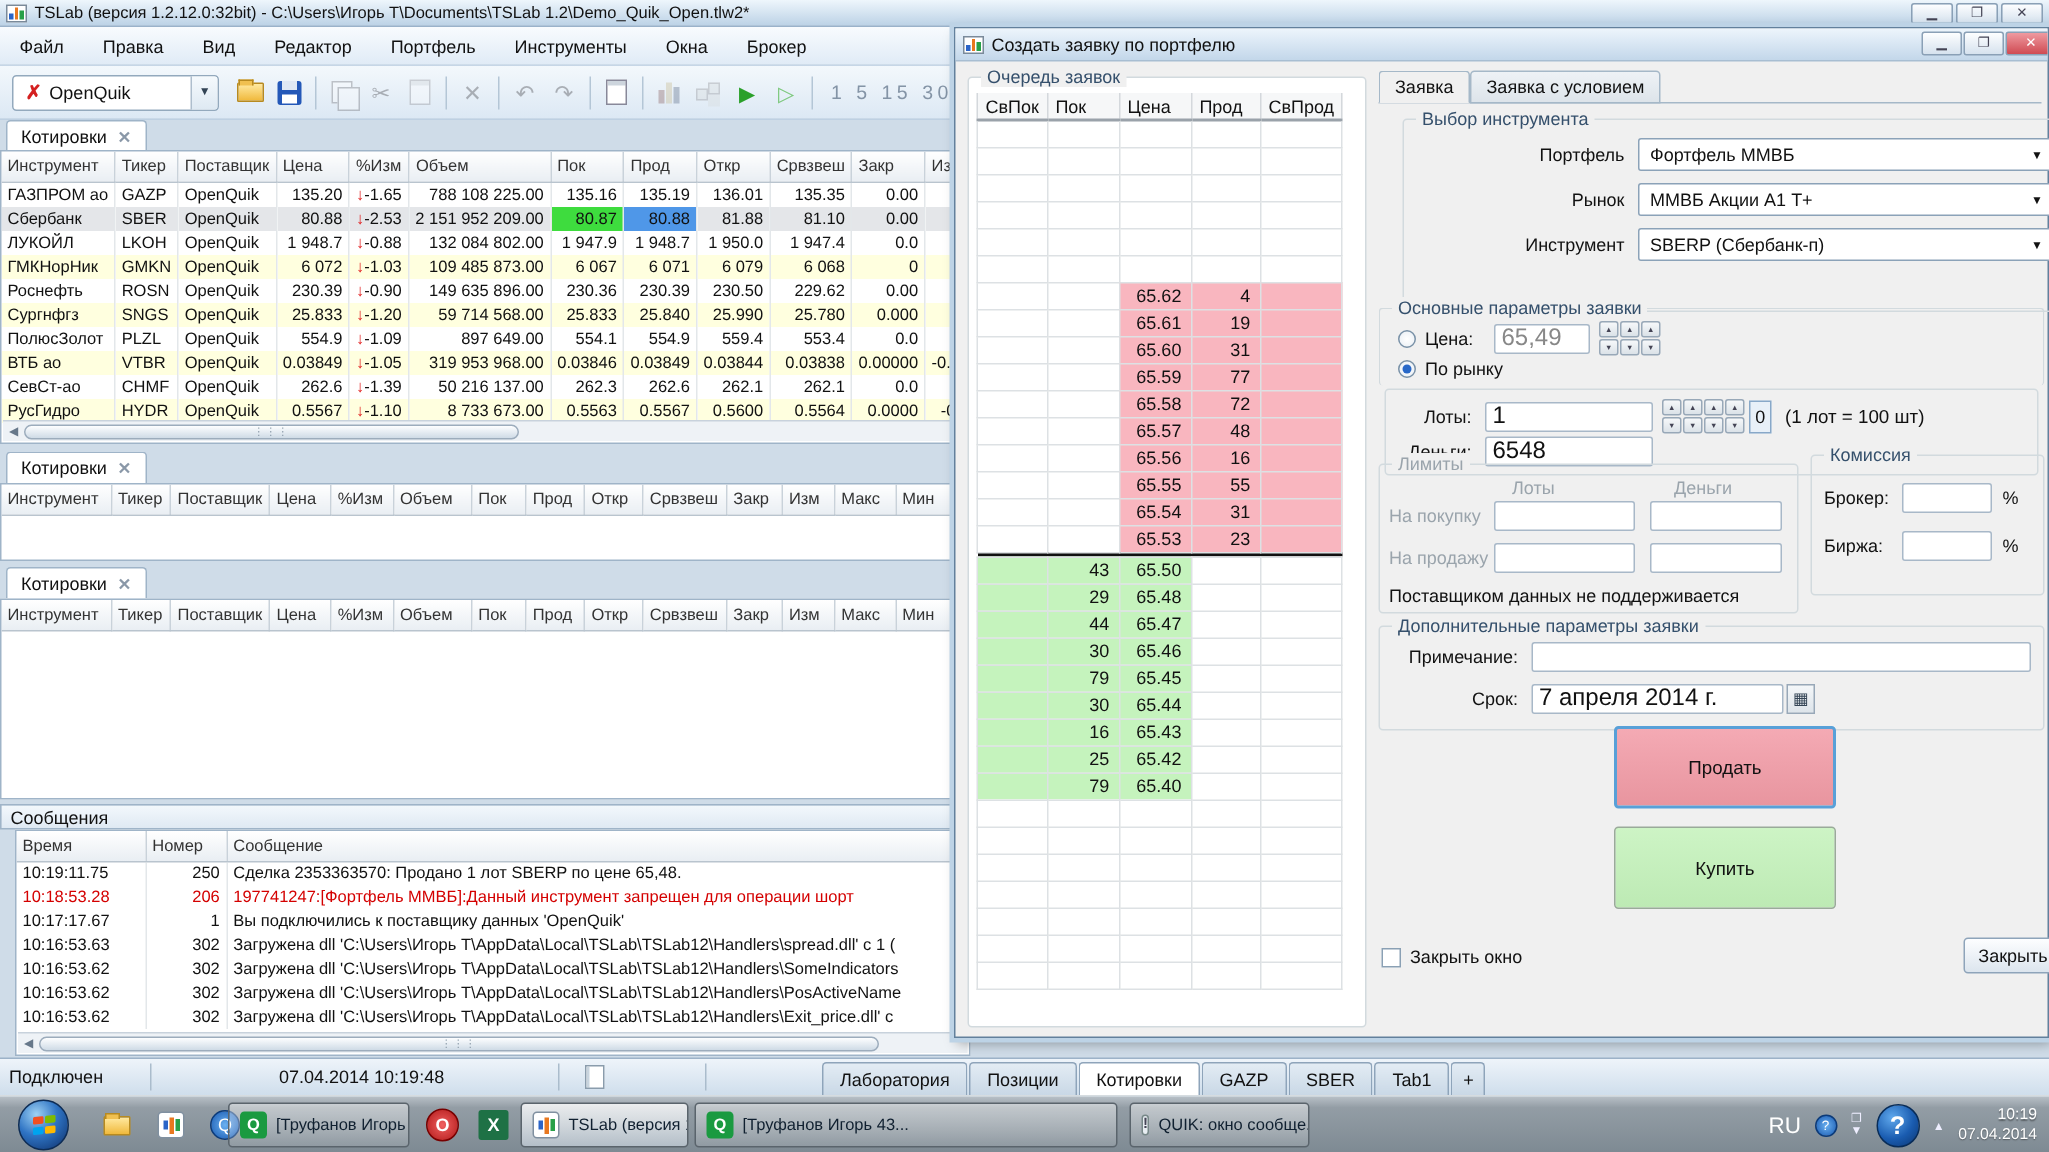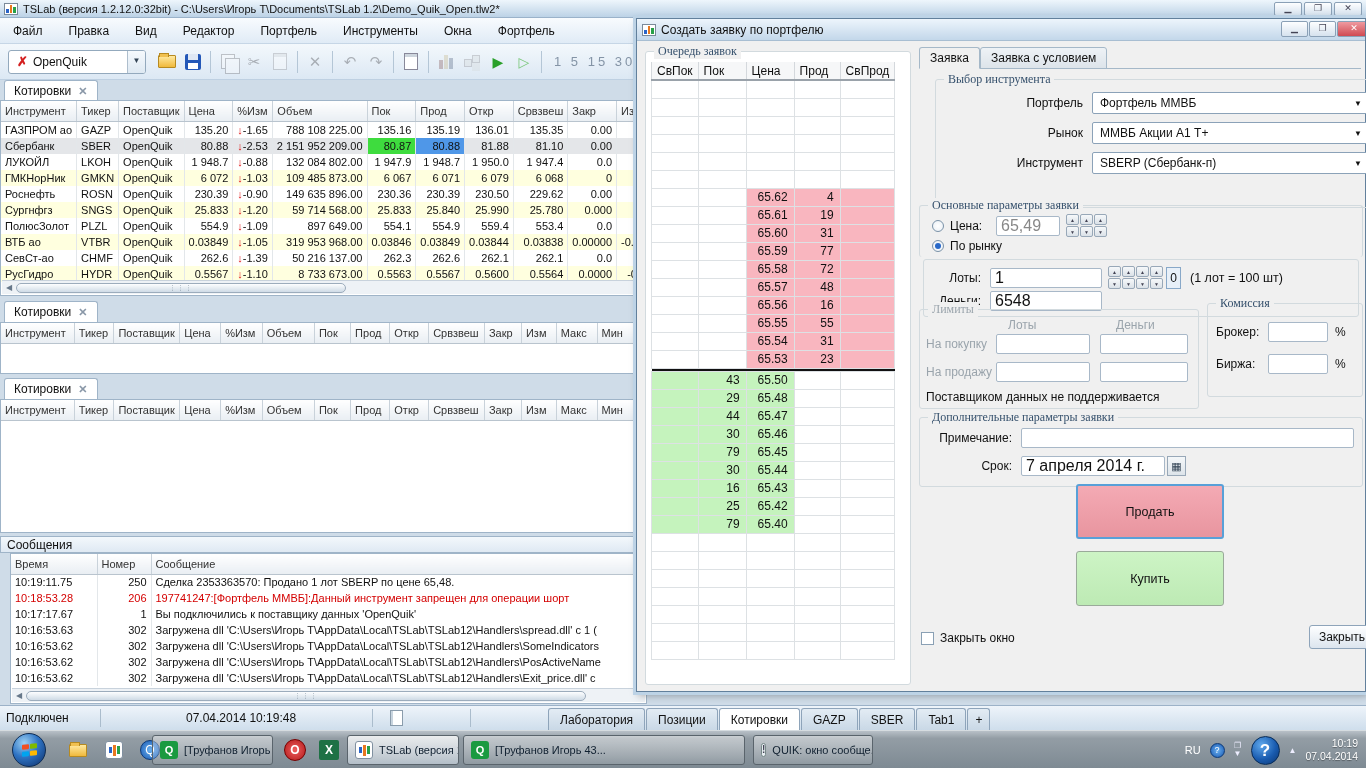--- a/index.html
+++ b/index.html
@@ -92,21 +92,21 @@
   .dialog { position:absolute; left:636px; top:18px; width:730px; height:674px;
     background:#f0f0f0; border:1px solid #62809c; box-shadow:0 0 0 3px #bdd3e6, 2px 3px 8px rgba(0,0,0,.35); }
   .dlg-titlebar { height:22px; background:linear-gradient(#edf5fc,#c3d7ea); border-bottom:1px solid #a8bed2;
     display:flex; align-items:center; padding:0 5px; font-size:12px; position:relative; overflow:hidden; }
   .dlg-controls { position:absolute; right:-6px; top:2px; display:flex; gap:1px; }
   .dlg-btn { width:27px; height:16px; border:1px solid #8aa0b6; border-radius:2px; background:linear-gradient(#fdfeff,#d6e2ee);
     font-size:9px; line-height:13px; text-align:center; color:#445; }
   .dlg-btn.close { background:linear-gradient(#ef9aa0,#cf4a52); color:#fff; width:34px; }
 
   .groupbox { position:absolute; border:1px solid #d2dade; border-radius:3px; }
-  .gb-label { position:absolute; top:-8px; left:8px; background:#f0f0f0; padding:0 4px; font-size:12px; color:#35506c;font-family:Liberation Serif, serif; }
+  .gb-label { position:absolute; top:-8px; left:8px; background:#f0f0f0; padding:0 4px; font-size:12px; color:#35506c; }
   .gb-label.gray { color:#9aa4ac; }
 
   
   .queue-table { border-collapse:collapse; table-layout:fixed; margin:10px 5px 0 5px; }
   .queue-table th { height:18px; background:#f6f7f8; border:1px solid #d4d8dc; border-top:none; font-weight:normal; font-size:12px; text-align:left; padding:0 5px; border-bottom:2px solid #9aa2aa; }
   .queue-table td { height:18px; border:1px solid #dde1e4; font-size:12px; padding:0 6px; text-align:right; background:#fff; }
   tr.ask td.pcol { background:#f9b6bf; }
   tr.bid td.gcol { background:#c5f3bd; }
   tr.qsep td { height:3px; background:#111; padding:0; border:none; }
 
@@ -153,21 +153,21 @@
     font-size:11px; color:#102030; white-space:nowrap; overflow:hidden; }
   .task-btn.active { background:linear-gradient(rgba(255,255,255,.8),rgba(230,240,250,.5)); }
   .mini { width:18px; height:18px; border-radius:3px; flex:none; display:flex; align-items:center; justify-content:center; font-weight:bold; font-size:11px; color:#fff; }
   .mini.q { background:#1a9a40; }
   .mini.tsl { background:#fff; border:1px solid #8090a0; }
   .mini.tsl i { display:inline-block; width:3px; margin:0 .5px; }
   .opera-ic { width:22px; height:22px; border-radius:50%; background:radial-gradient(#f06060,#b01818); border:1px solid #700; display:flex; align-items:center; justify-content:center; color:#fff; font-weight:bold; font-size:12px; }
   .excel-ic { width:20px; height:20px; background:#1e7145; border-radius:2px; color:#fff; font-weight:bold; font-size:12px; display:flex; align-items:center; justify-content:center; }
   .bubble-ic { width:18px; height:14px; background:#e8eef2; border:1px solid #788; border-radius:3px; color:#445; font-weight:bold; font-size:10px; text-align:center; line-height:12px; }
   .tray { position:absolute; right:0; top:0; height:38px; display:flex; align-items:center; gap:9px; padding-right:8px; color:#fff; }
-  .tray-lang { font-size:11px; }
+  .tray-lang { font-size:15px; }
   .help-dot { width:15px; height:15px; border-radius:50%; background:radial-gradient(#6ab0f0,#1858b0); border:1px solid #0c3a78; color:#fff; font-size:9px; text-align:center; line-height:13px; }
   .tray-small { font-size:8px; color:#eef; line-height:8px; text-align:center; }
   .quik-orb { width:29px; height:29px; border-radius:50%; background:radial-gradient(circle at 35% 30%, #5fa8ec, #1a5cb0 55%, #0b3570); border:1px solid #082c58; color:#fff; font-size:17px; font-weight:bold; text-align:center; line-height:27px; }
   .tray-up { font-size:8px; color:#eef; }
   .clock { text-align:right; font-size:10.5px; line-height:13px; text-shadow:0 1px 1px rgba(0,0,0,.4); }
 </style>
 </head>
 <body>
 
 <div class="titlebar">
@@ -185,21 +185,21 @@
 </div>
 
 <div class="menubar" id="menubar">
     <span class="menu-item">Файл</span>
     <span class="menu-item">Правка</span>
     <span class="menu-item">Вид</span>
     <span class="menu-item">Редактор</span>
     <span class="menu-item">Портфель</span>
     <span class="menu-item">Инструменты</span>
     <span class="menu-item">Окна</span>
-    <span class="menu-item">Фортфель</span>
+    <span class="menu-item">Брокер</span>
   </div>
 
 <div class="toolbar">
   <span class="provider-combo">
     <span class="provider-main">
         <span class="red-x">✗</span>
       <span style="font-size:12px;">OpenQuik</span>
       </span>
     <span class="provider-drop">▼</span>
   </span>
@@ -947,21 +947,21 @@
   </div>
 
   <div class="groupbox" style="left:282px; top:398px; width:444px; height:70px;">
     <span class="gb-label">Дополнительные параметры заявки</span>
     <div class="frow" style="left:6px; top:10px; right:8px;">
       <span class="flabel" style="width:95px;">Примечание:</span>
       <span class="tbox" style="flex:1;"></span>
     </div>
     <div class="frow" style="left:6px; top:38px;">
       <span class="flabel" style="width:95px;">Срок:</span>
-      <span class="tbox" style="width:144px;">7 апреля 2014 г.</span>
+      <span class="tbox" style="width:168px;">7 апреля 2014 г.</span>
       <span class="cal-btn">▦</span>
     </div>
   </div>
 
   <div class="big-btn btn-buy">Купить</div>
   <div class="big-btn btn-sell">Продать</div>
 
   <div class="frow" style="left:284px; top:612px;">
     <span class="checkbox"></span>
     <span style="font-size:12px;">Закрыть окно</span>

